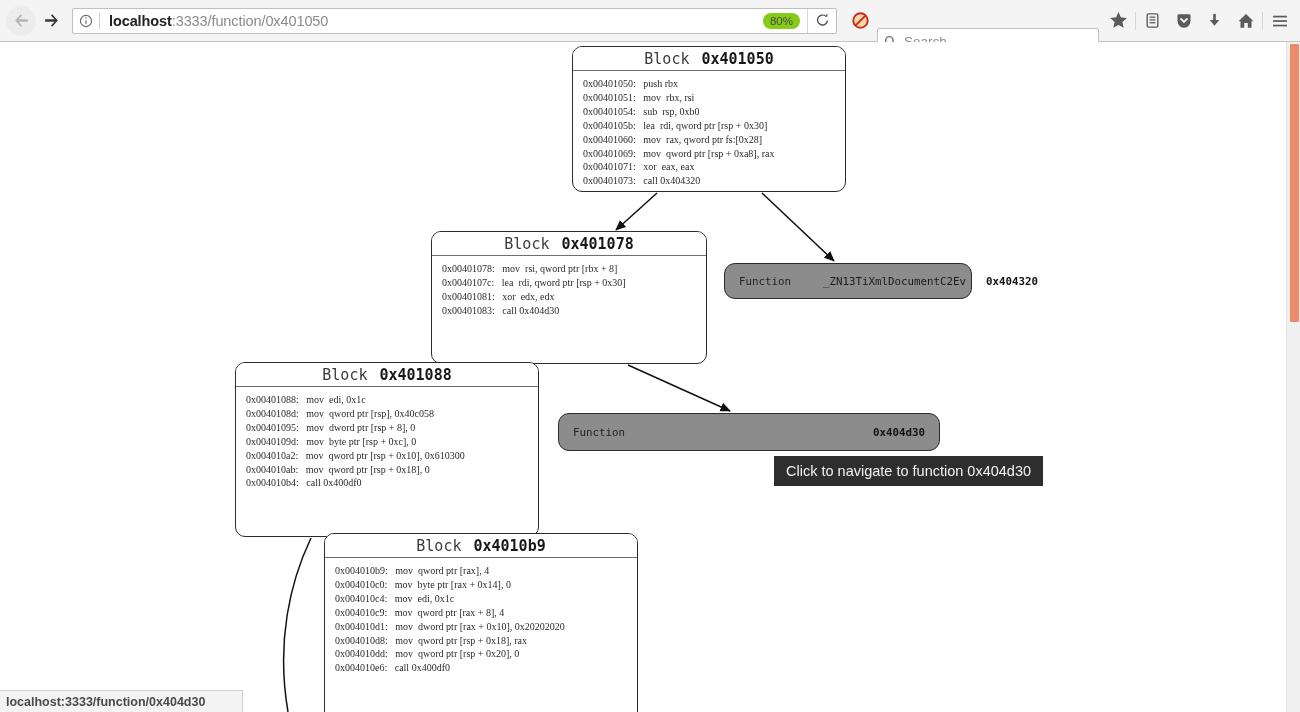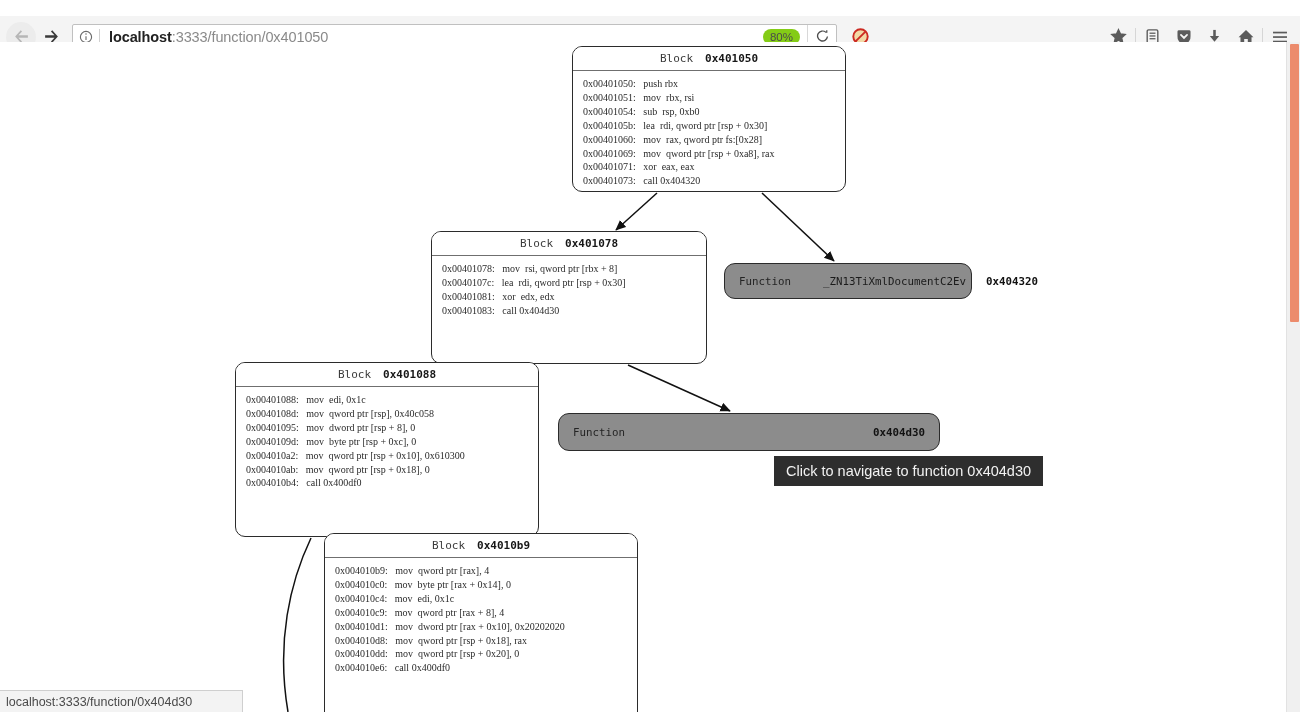--- a/index.html
+++ b/index.html
@@ -8,21 +8,21 @@
     width: 1300px;
     height: 712px;
     overflow: hidden;
     background: #ffffff;
     font-family: "Liberation Sans", sans-serif;
   }
 
   
   #browser-chrome {
     position: absolute;
-    left: 0; top: 16px;
+    left: 0; top: 0;
     width: 1300px; height: 42px;
     background: #f4f4f4;
     border-bottom: 1px solid #c4c4c4;
     box-sizing: border-box;
     display: flex;
     align-items: center;
   }
 
   .nav-btn {
     width: 30px; height: 30px;
@@ -160,21 +160,21 @@
     overflow: hidden;
   }
   .block-header {
     height: 23px;
     border-bottom: 1.6px solid #6f6f6f;
     display: flex;
     align-items: center;
     justify-content: center;
     gap: 12px;
     font-family: "DejaVu Sans Mono", monospace;
-    font-size: 11px;
+    font-size: 15px;
     background: #ffffff;
   }
   .block-header .bh-label { color: #3b3b3b; }
   .block-header .bh-addr { color: #171717; font-weight: bold; }
 
   .block-body {
     padding: 6px 0 7px 0;
     font-family: Liberation Serif, serif;
     font-size: 10px;
     color: #2a2a2a;
@@ -419,18 +419,18 @@
     <span class="fn-addr">0x404320</span>
   </div>
 
   <div class="func-node" id="fnode-1" style="left: 558px; top: 371px; width: 382px; height: 38px;">
     <span class="fn-kw">Function</span>
     <span class="fn-addr">0x404d30</span>
   </div>
 
   <div id="tooltip" style="left: 774px; top: 414px;">Click to navigate to function 0x404d30</div>
 
-  <div id="status-bar" style="width: 243px;">localhost:3333/function/0x404d30</div>
+  <div id="status-bar" style="width: 243px; font-weight: bold;">localhost:3333/function/0x404d30</div>
 </div>
 
 <div id="scrollbar-track">
   <div id="scrollbar-thumb" style="top: 2px; height: 278px; background: rgb(236, 139, 108);"></div>
 </div>
 
 </body></html>

